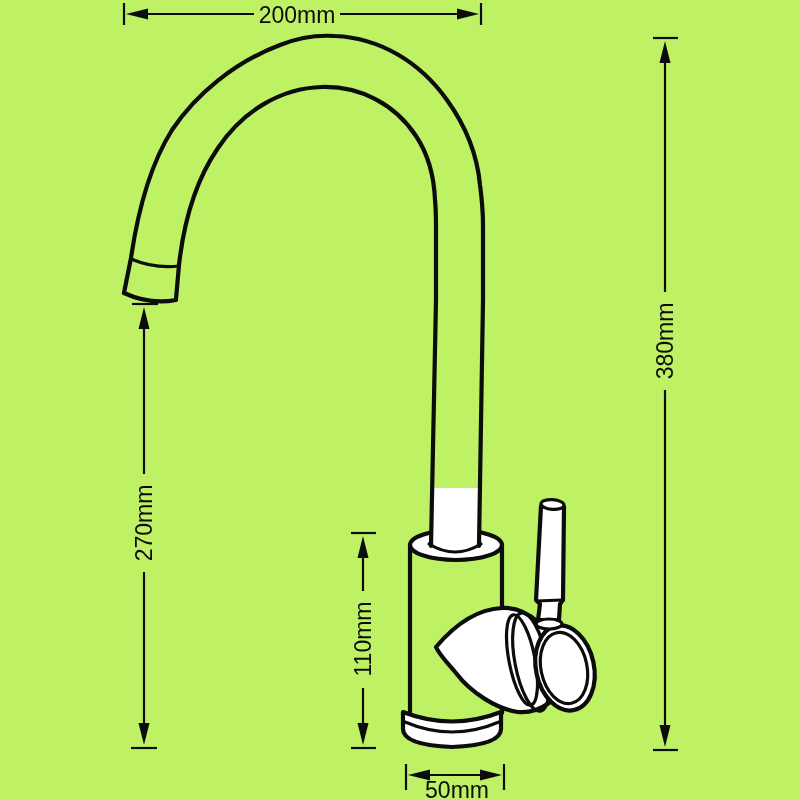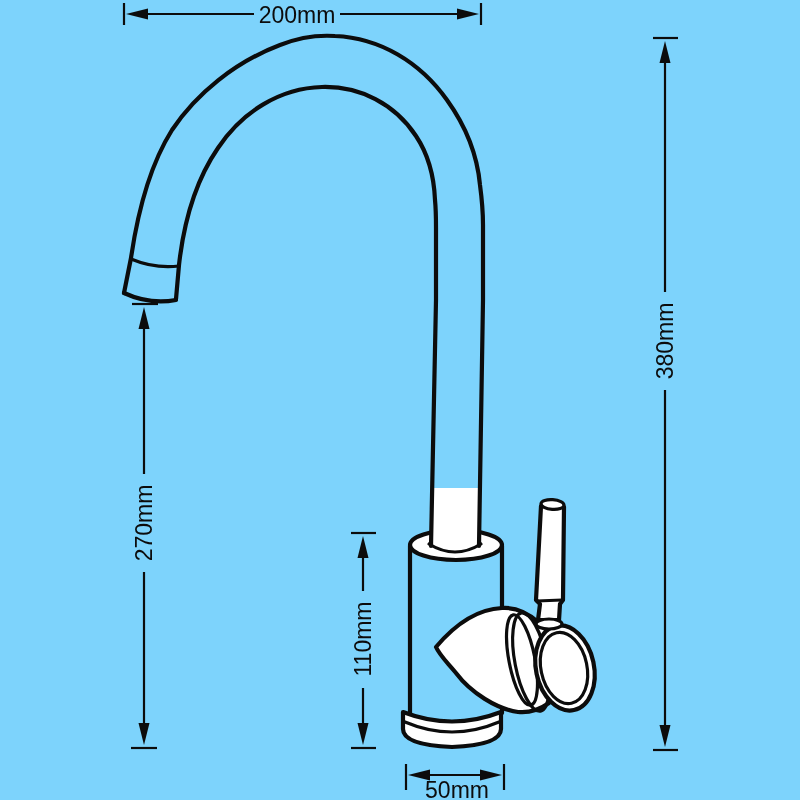--- a/index.html
+++ b/index.html
@@ -1,16 +1,16 @@
 <!DOCTYPE html>
 <html><head>
 <meta charset="utf-8">
 <style>
   html,body{margin:0;padding:0;background:#ffffff;}
-  .stage{position:relative;width:800px;height:800px;background:#7dd3fc;overflow:hidden;
+  .stage{position:relative;width:800px;height:800px;background:#bef264;overflow:hidden;
          font-family:"Liberation Sans",sans-serif;}
   svg{display:block;}
   svg text{font-family:"Liberation Sans",sans-serif;font-size:23px;fill:#0c0c0c;}
   .dim-line{stroke:#0c0c0c;stroke-width:2.2;fill:none;}
   .dim-tick{stroke:#0c0c0c;stroke-width:2.2;fill:none;}
   .dim-arrow{fill:#0c0c0c;stroke:none;}
   .outline{stroke:#0c0c0c;stroke-width:4.2;fill:none;stroke-linecap:round;stroke-linejoin:round;}
   .outline-fill{stroke:#0c0c0c;stroke-width:4.2;fill:#ffffff;stroke-linejoin:round;}
   .detail{stroke:#0c0c0c;stroke-width:3.2;fill:none;stroke-linecap:round;}
   .detail-fill{stroke:#0c0c0c;stroke-width:3.2;fill:#ffffff;}

